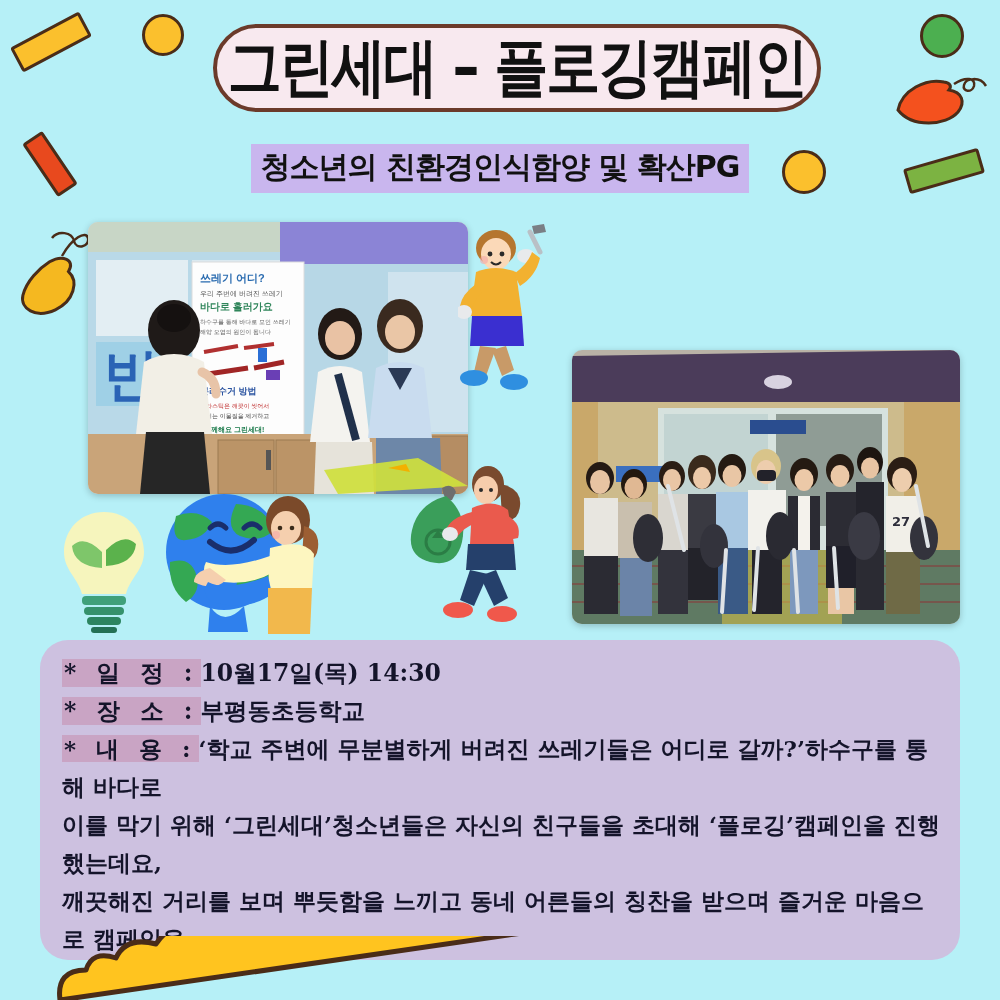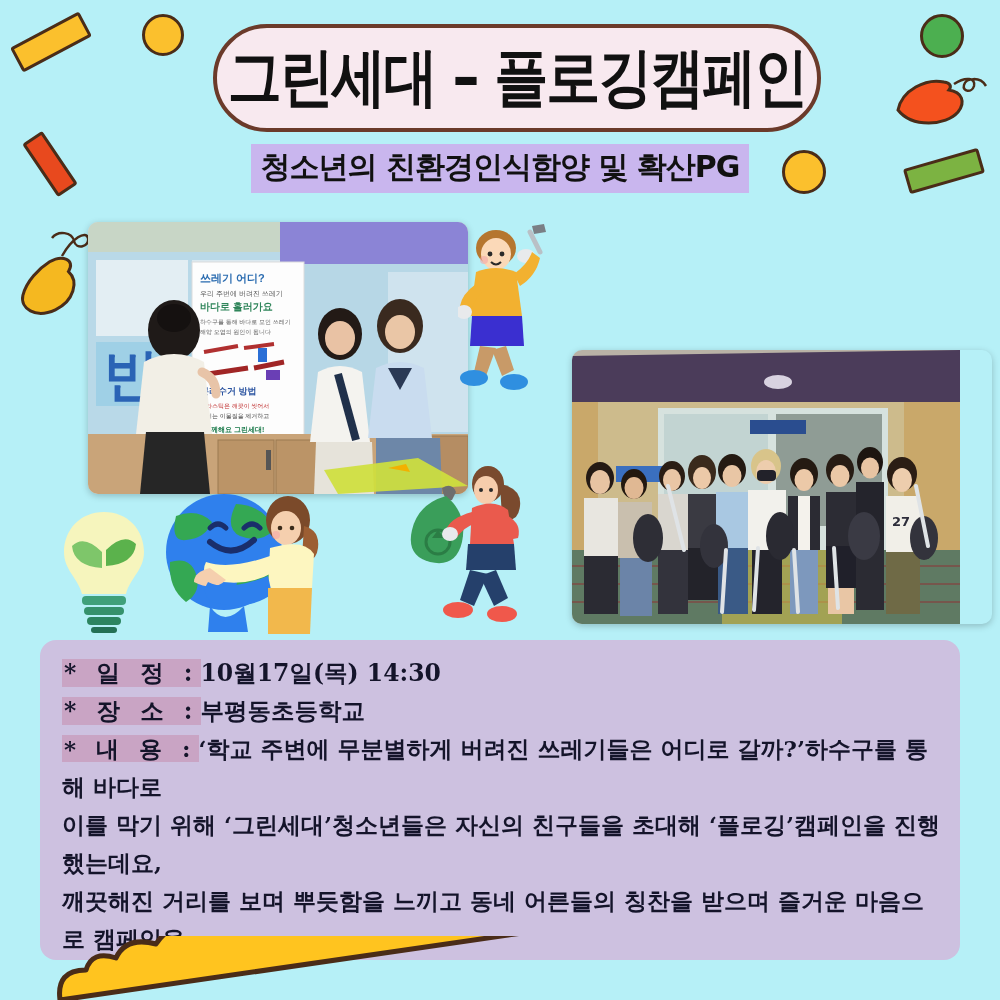--- a/index.html
+++ b/index.html
@@ -11,21 +11,21 @@
   }
   .stage{position:absolute;inset:0;width:1000px;height:1000px;overflow:hidden;}
 
   
   .bar{position:absolute;border:3px solid #4a2c18;border-radius:3px;}
   .dot{position:absolute;border:3px solid #4a2c18;border-radius:50%;}
   .leafshape{position:absolute;}
 
   
   .title-pill{
-    position:absolute;left:213px;top:24px;width:608px;height:108px;
+    position:absolute;left:213px;top:24px;width:608px;height:88px;
     background:#f8e9ef;border:4px solid #6b3a2a;border-radius:70px;
     display:flex;align-items:center;justify-content:center;
     box-sizing:border-box;
   }
   .title-text{
     font-size:54px;font-weight:bold;color:#111;letter-spacing:-2px;
     font-family:"DejaVu Sans","Liberation Sans",sans-serif;
     white-space:nowrap;transform:scaleY(1.18);
   }
 
@@ -40,21 +40,21 @@
   
   .photo{position:absolute;border-radius:10px;overflow:hidden;
          box-shadow:0 2px 7px rgba(0,0,0,.22);}
   .photo svg{display:block;}
 
   .banner{position:absolute;border:2px solid #3a3a3a;overflow:hidden;border-radius:2px;}
 
   
   .panel{
     position:absolute;left:40px;top:640px;width:920px;height:320px;
-    background:#cdc1e0;border-radius:16px;box-sizing:border-box;
+    background:#cdc1e0;border-radius:28px;box-sizing:border-box;
     padding:14px 18px 10px 22px;
   }
   .panel-line{
     color:#14142a;font-size:23.5px;line-height:38px;white-space:nowrap;
     font-family:"DejaVu Serif","Liberation Serif",serif;font-weight:700;
   }
   .panel-line.body{white-space:normal;font-size:23px;}
   .hl{background:#c9a4c4;padding:0 2px;}
   .lbl-sp{letter-spacing:6px;}
 </style>
@@ -142,21 +142,21 @@
       <path d="M288 146 q24 -12 48 0 l8 70 h-64 z" fill="#c9dcef"></path>
       <path d="M300 146 l12 22 l12 -22" fill="#2b3a55"></path>
       <path d="M288 216 h64 l2 56 h-66 z" fill="#6d87a8"></path>
 
       <path d="M236 248 L330 236 L380 264 L250 272 Z" fill="#cfe03d" opacity=".92"></path>
       <path d="M300 246 l18 -4 l4 8 z" fill="#f2b100"></path>
     </svg>
   </div>
 
 
-  <div class="photo" style="left:572px;top:350px;width:420px;height:274px;">
+  <div class="photo" style="left:572px;top:350px;width:388px;height:274px;">
     <svg width="388" height="274" viewBox="0 0 388 274">
       <rect width="388" height="274" fill="#b9b2a6"></rect>
 
       <path d="M0 6 L388 0 L388 52 L0 62 Z" fill="#4b3c5a"></path>
       <ellipse cx="206" cy="32" rx="14" ry="7" fill="#d8d2e0"></ellipse>
 
       <rect x="0" y="52" width="388" height="150" fill="#cdbb8c"></rect>
       <rect x="86" y="58" width="230" height="150" fill="#d6e2de"></rect>
       <rect x="92" y="64" width="104" height="112" fill="#c2d4d2"></rect>
       <rect x="204" y="64" width="106" height="112" fill="#8f9c95"></rect>

